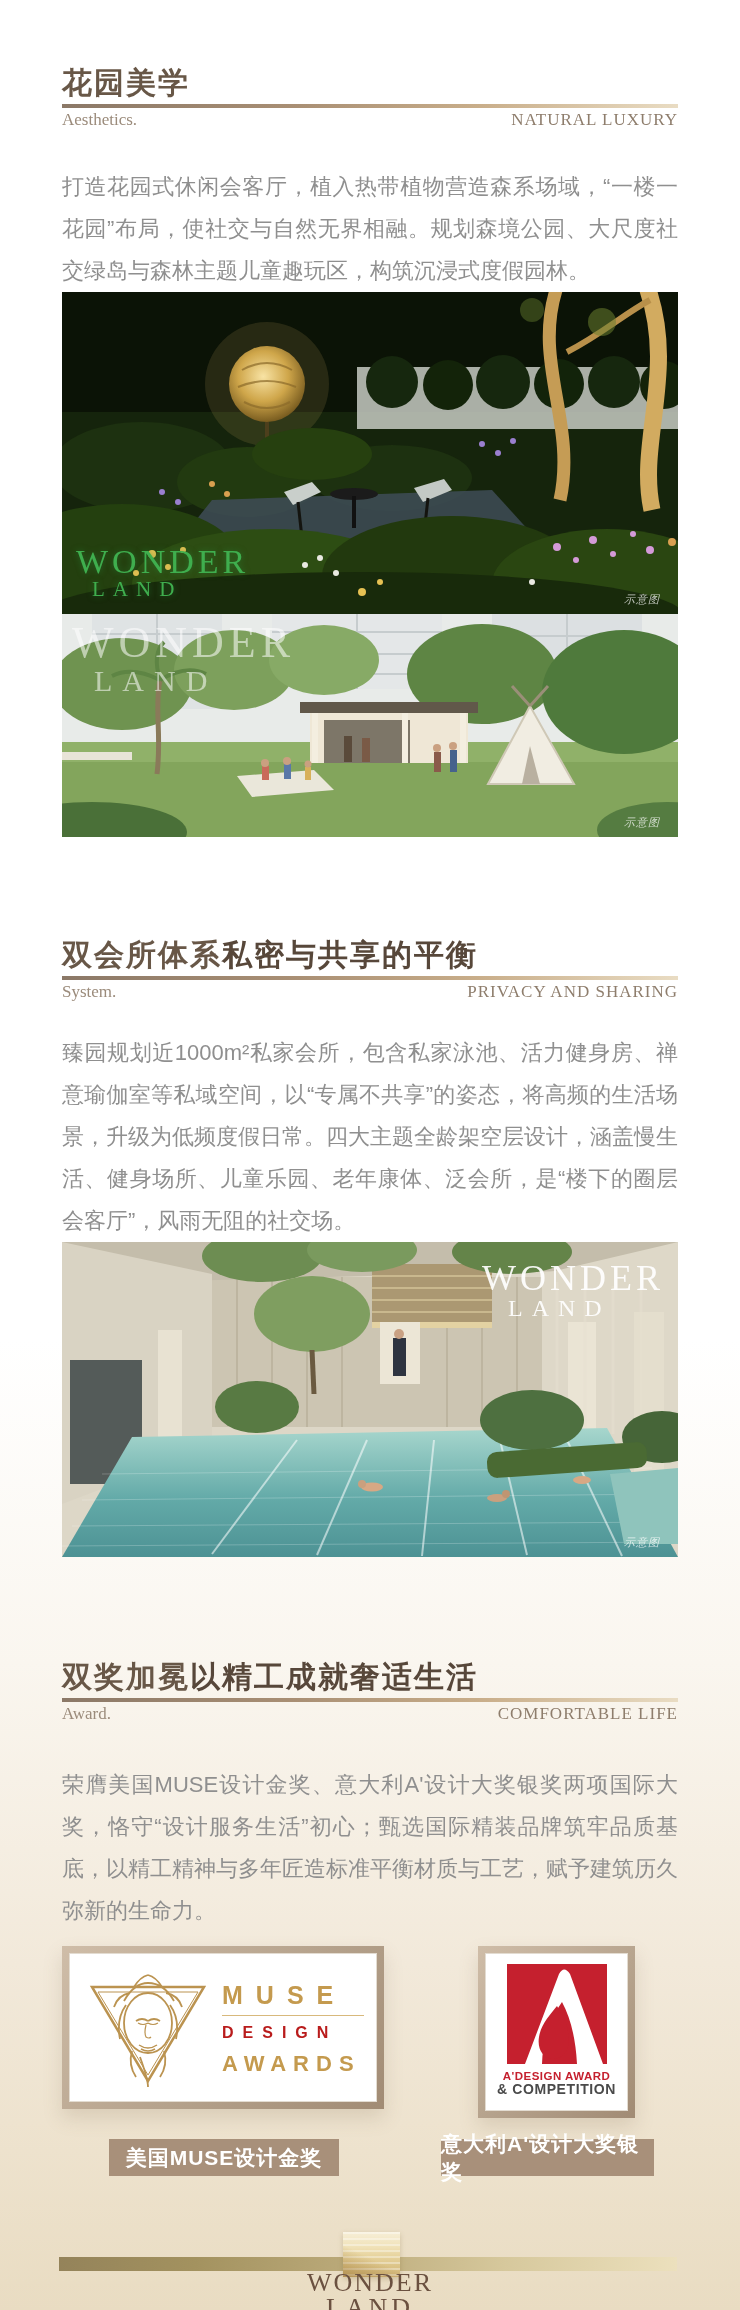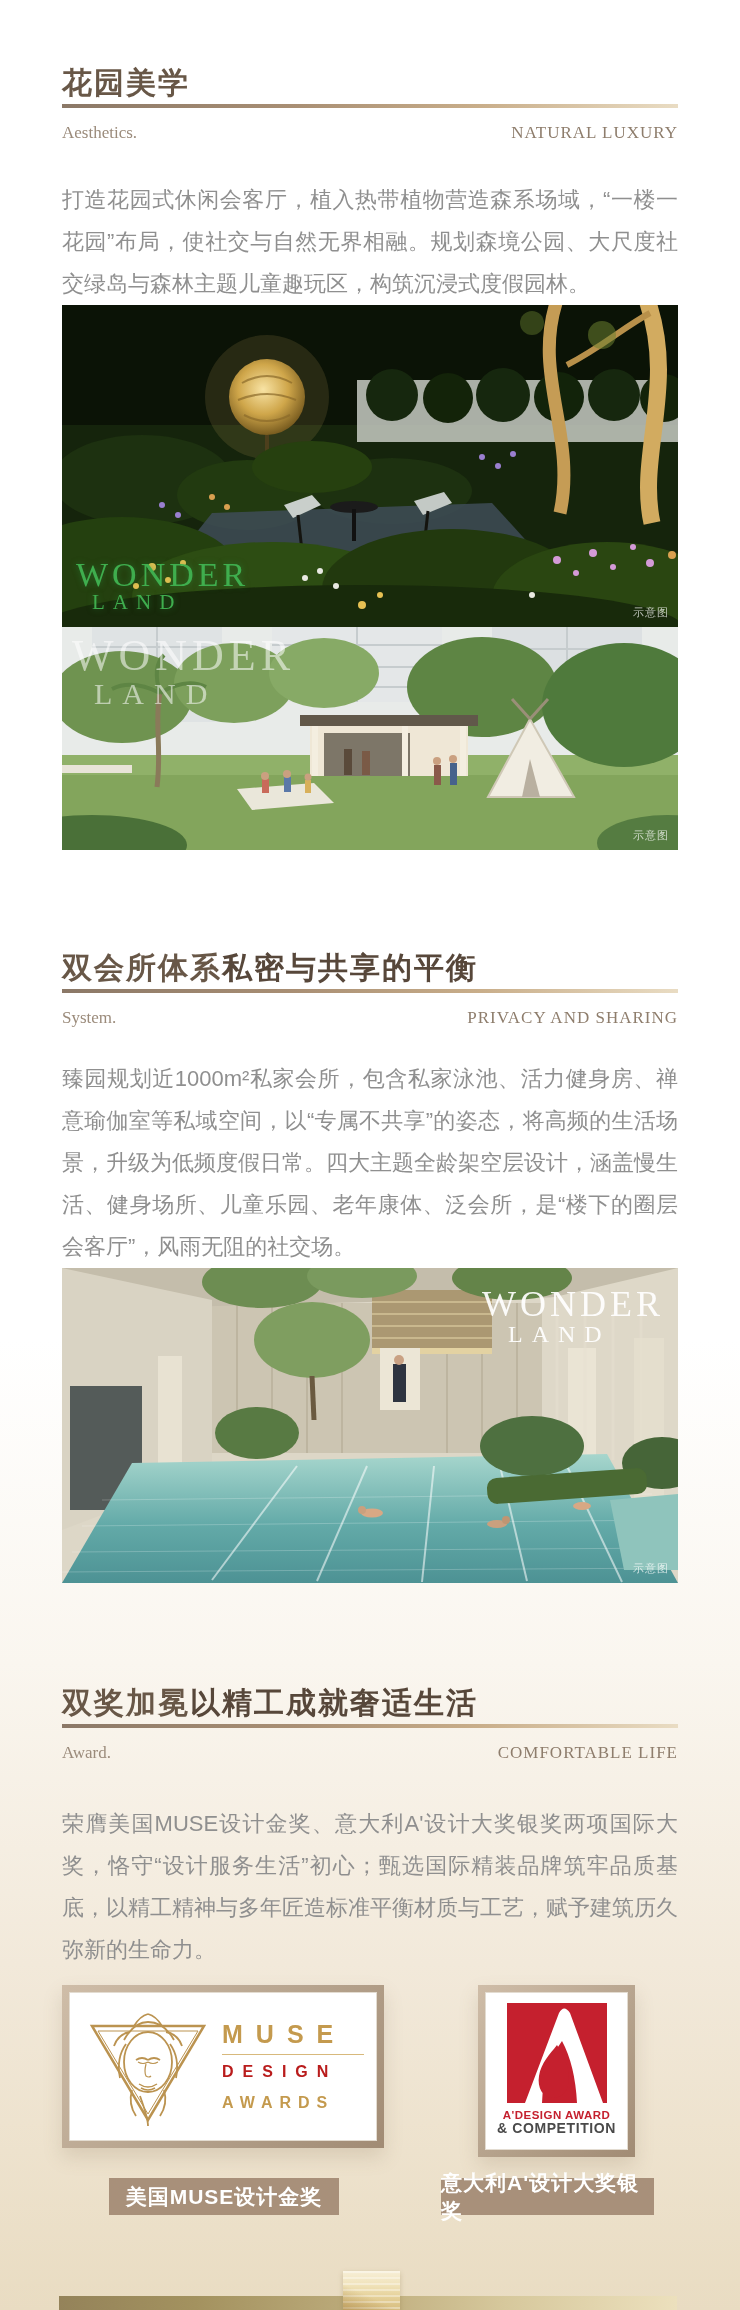--- a/index.html
+++ b/index.html
@@ -10,21 +10,21 @@
   }
   .content{width:616px;margin:0 auto;}
   
   section{display:block;}
   .sec-head .row1{display:flex;justify-content:flex-start;align-items:flex-end;}
   .t-zh{font-family:"Liberation Serif","DejaVu Serif",serif;font-size:30px;line-height:34px;
         color:#685747;font-weight:600;letter-spacing:2px;margin:0;}
   .t-zh.right{color:#57473a;}
   .head-line{height:4px;margin-top:4px;
         background:linear-gradient(90deg,#8b7867 0%,#a98f74 38%,#c9ae8a 68%,#e9dcc3 100%);}
-  .row2{display:flex;justify-content:space-between;margin-top:16px;}
+  .row2{display:flex;justify-content:space-between;margin-top:3px;}
   .t-en{font-family:"Liberation Serif","DejaVu Serif",serif;font-size:17px;line-height:17px;color:#9b8b7b;}
   .t-en.right{color:#8e7d6c;letter-spacing:1px;}
   .m1{margin-top:66px;} .m2{margin-top:101px;} .m3{margin-top:103px;}
   
   .para{font-size:22px;line-height:42px;color:#8f8f8f;text-align:justify;margin:38px 0 0 0;}
   .para.p2{margin-top:32px;} .para.p3{margin-top:42px;}
   
   figure.photo{position:relative;width:616px;margin:0;overflow:hidden;background:#dcd8cc;}
   .night{height:322px;margin-top:18px;}
   .day{height:223px;margin-top:14px;}
@@ -34,36 +34,36 @@
   .wm .l1{display:block;}
   .wm-night{left:14px;bottom:14px;color:#3fae4e;text-shadow:0 0 6px rgba(40,140,60,.55);}
   .wm-night .l1{font-size:34px;letter-spacing:4px;line-height:32px;}
   .wm-night .l2{font-size:21px;letter-spacing:8px;margin-left:16px;line-height:22px;}
   .wm-day{left:10px;top:6px;color:rgba(255,255,255,.55);}
   .wm-day .l1{font-size:44px;letter-spacing:5px;line-height:46px;}
   .wm-day .l2{font-size:30px;letter-spacing:10px;margin-left:22px;line-height:30px;}
   .wm-pool{right:14px;top:18px;color:rgba(255,255,255,.92);}
   .wm-pool .l1{font-size:36px;letter-spacing:4px;line-height:36px;}
   .wm-pool .l2{font-size:24px;letter-spacing:9px;margin-left:26px;line-height:24px;}
-  .photo-note{position:absolute;right:9px;bottom:7px;font-size:11px;color:rgba(255,255,255,.72);letter-spacing:1px;}
+  .photo-note{position:absolute;right:18px;bottom:7px;font-size:11px;color:rgba(255,255,255,.72);letter-spacing:1px;font-style:italic;}
   
   .awards-row{display:flex;align-items:flex-start;margin-top:14px;}
   .card{box-sizing:border-box;padding:7px;background:linear-gradient(135deg,#cfbda8 0%,#b5a28c 55%,#a18b74 100%);
         box-shadow:0 9px 18px rgba(120,100,70,.18);}
   .card-inner{box-sizing:border-box;width:100%;height:100%;background:#fff;border:1px solid #e3dcd1;
         display:flex;align-items:center;justify-content:center;}
   .muse-card{width:322px;height:163px;}
   .adesign-card{width:157px;height:172px;margin-left:94px;}
   .muse-inner{gap:8px;}
   .muse-text{display:flex;flex-direction:column;align-items:flex-start;}
   .muse-w1{font-size:25px;letter-spacing:13px;color:#c49a4e;font-weight:600;line-height:26px;}
   .muse-hr{width:142px;height:1px;background:#d8b97c;margin:7px 0 8px 0;}
   .muse-w2{font-size:16px;letter-spacing:9px;color:#b91c1c;font-weight:700;line-height:17px;
            border-top:0;}
-  .muse-w3{font-size:16px;letter-spacing:7px;color:#c49a4e;font-weight:600;margin-top:13px;line-height:20px;}
+  .muse-w3{font-size:22px;letter-spacing:7px;color:#c49a4e;font-weight:600;margin-top:13px;line-height:20px;}
   .adesign-inner{flex-direction:column;justify-content:flex-start;padding-top:10px;}
   .adesign-text1{font-size:11.5px;font-weight:700;color:#c5202e;letter-spacing:.5px;margin-top:6px;line-height:13px;}
   .adesign-text2{font-size:14px;font-weight:700;color:#4a4a4a;letter-spacing:.6px;line-height:12px;}
   .labels-row{position:relative;height:37px;margin-top:21px;}
   .award-label{position:absolute;top:0;height:37px;background:#a8907a;border-radius:0;color:#fff;
         font-size:21px;font-weight:bold;display:flex;align-items:center;justify-content:center;letter-spacing:1px;}
   .label-muse{left:47px;width:230px;}
   .label-adesign{left:379px;width:213px;}
   
   .footer{position:relative;margin-top:56px;height:107px;width:740px;}

